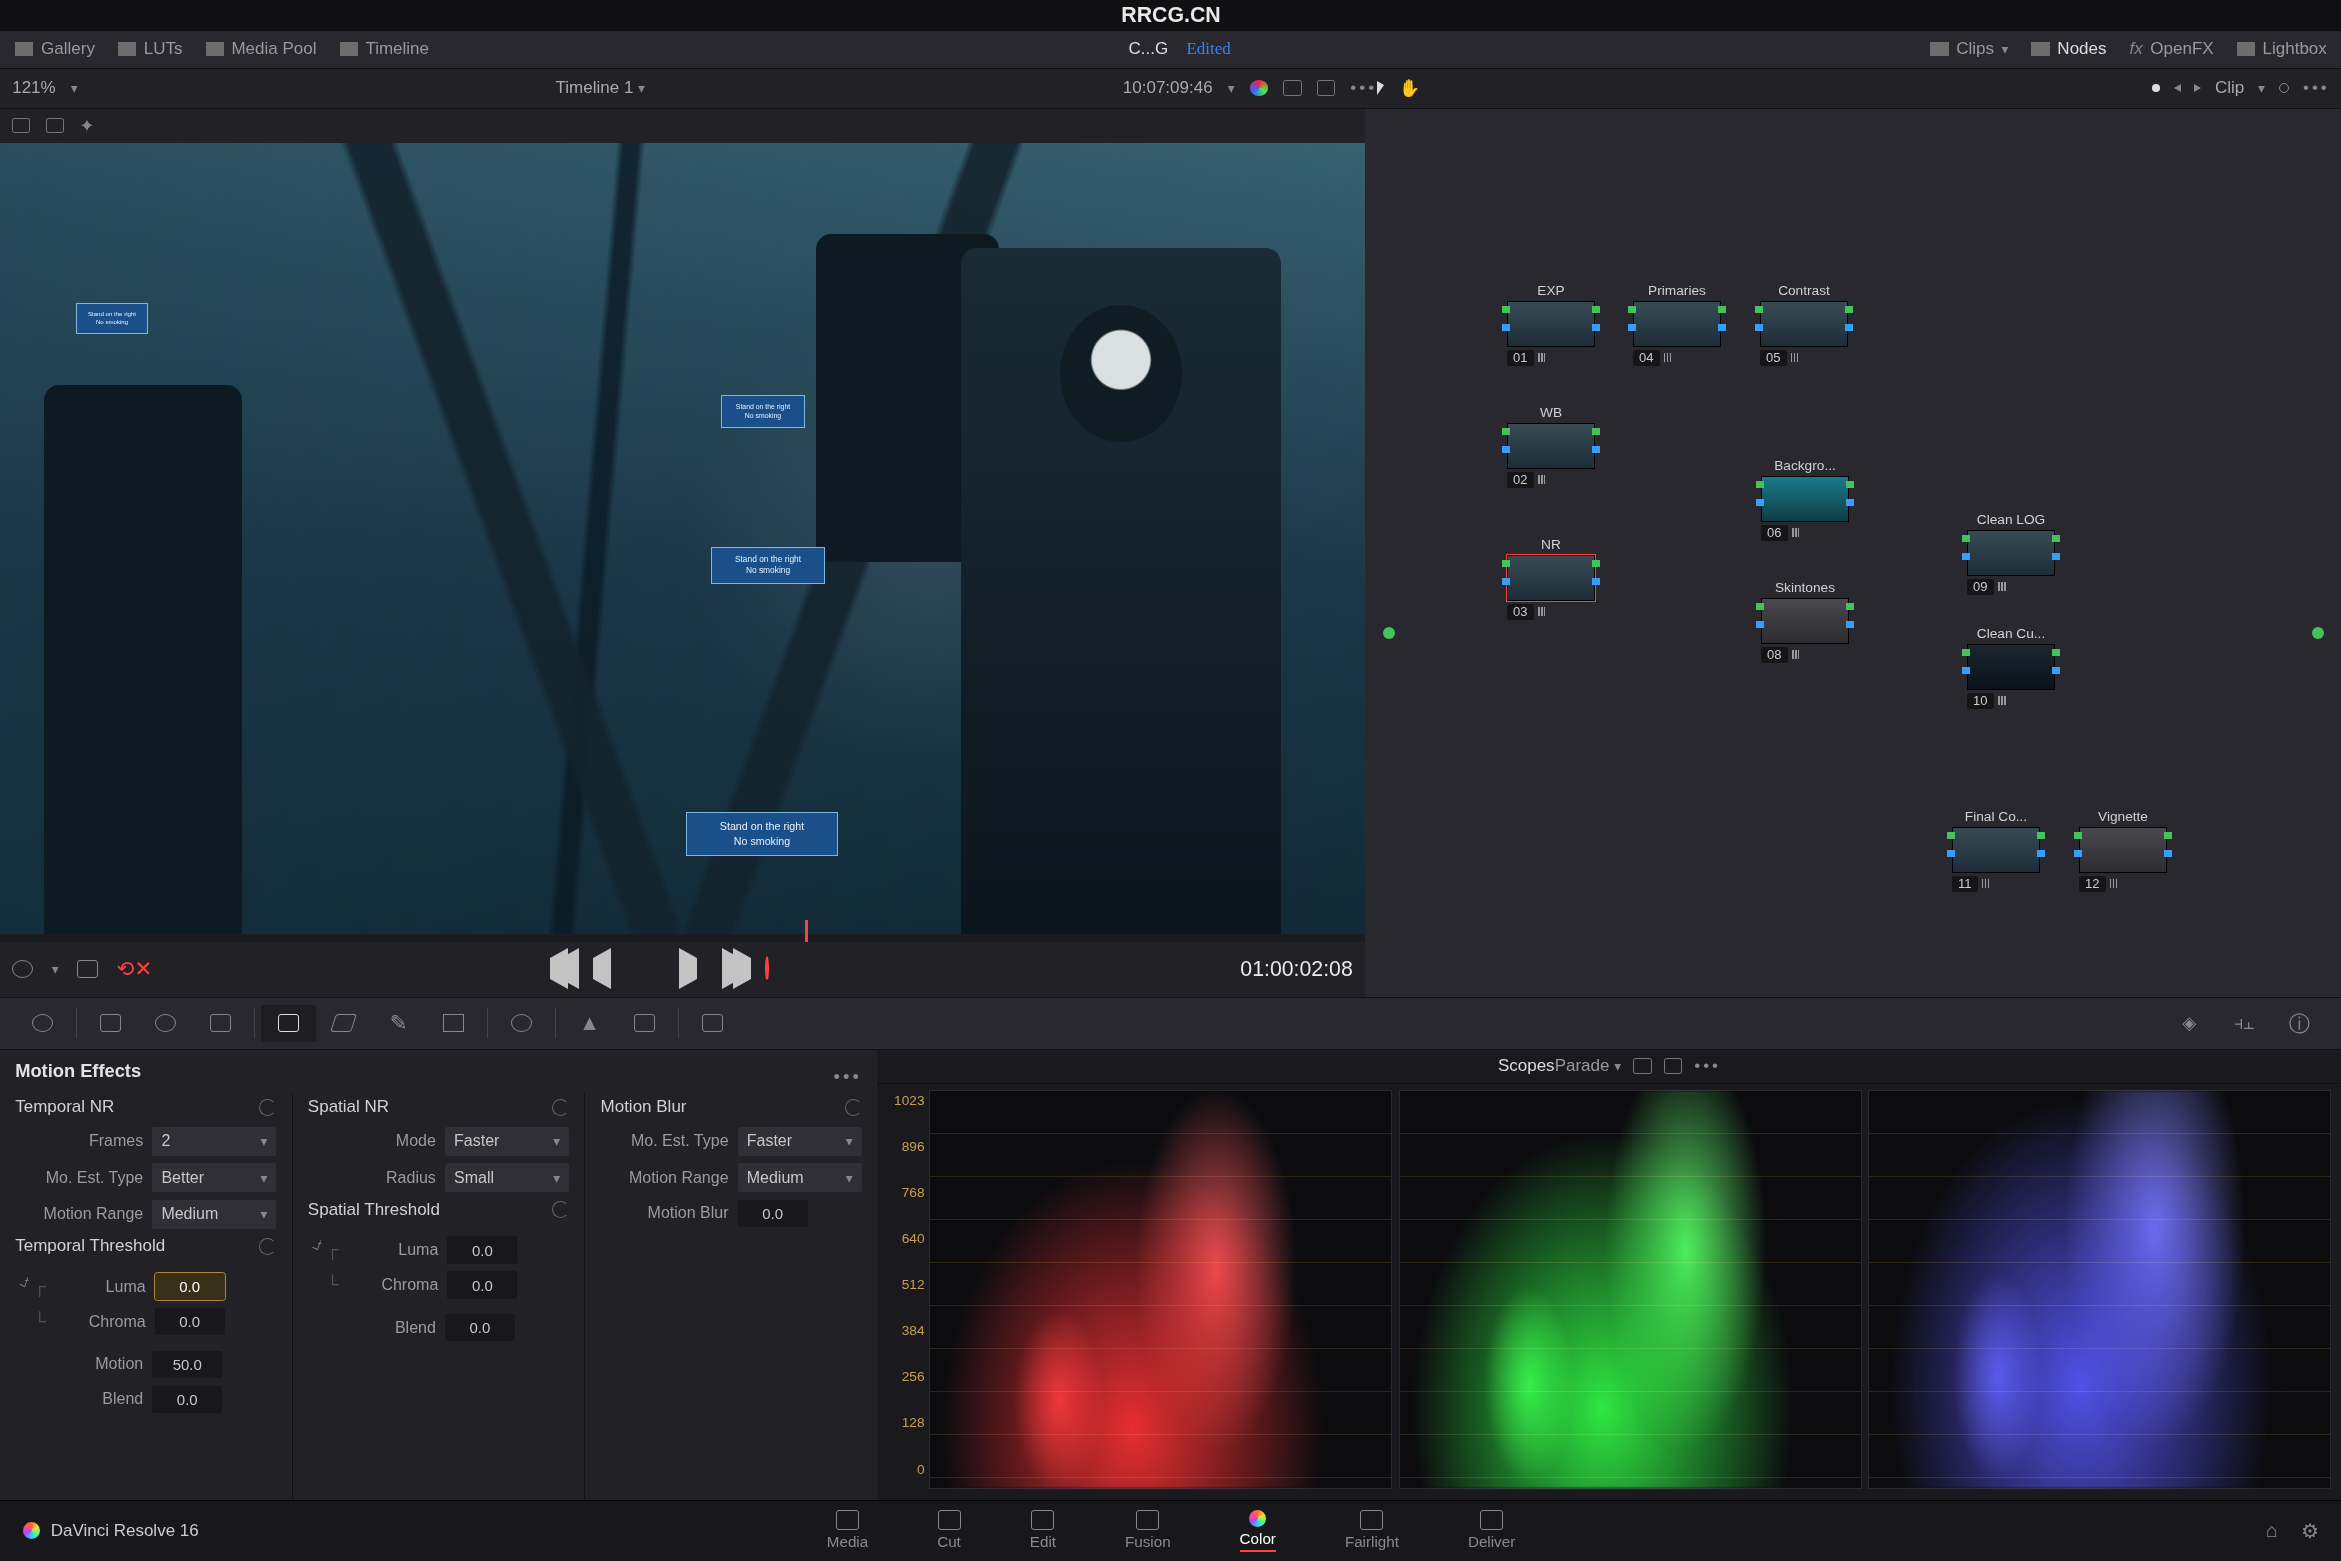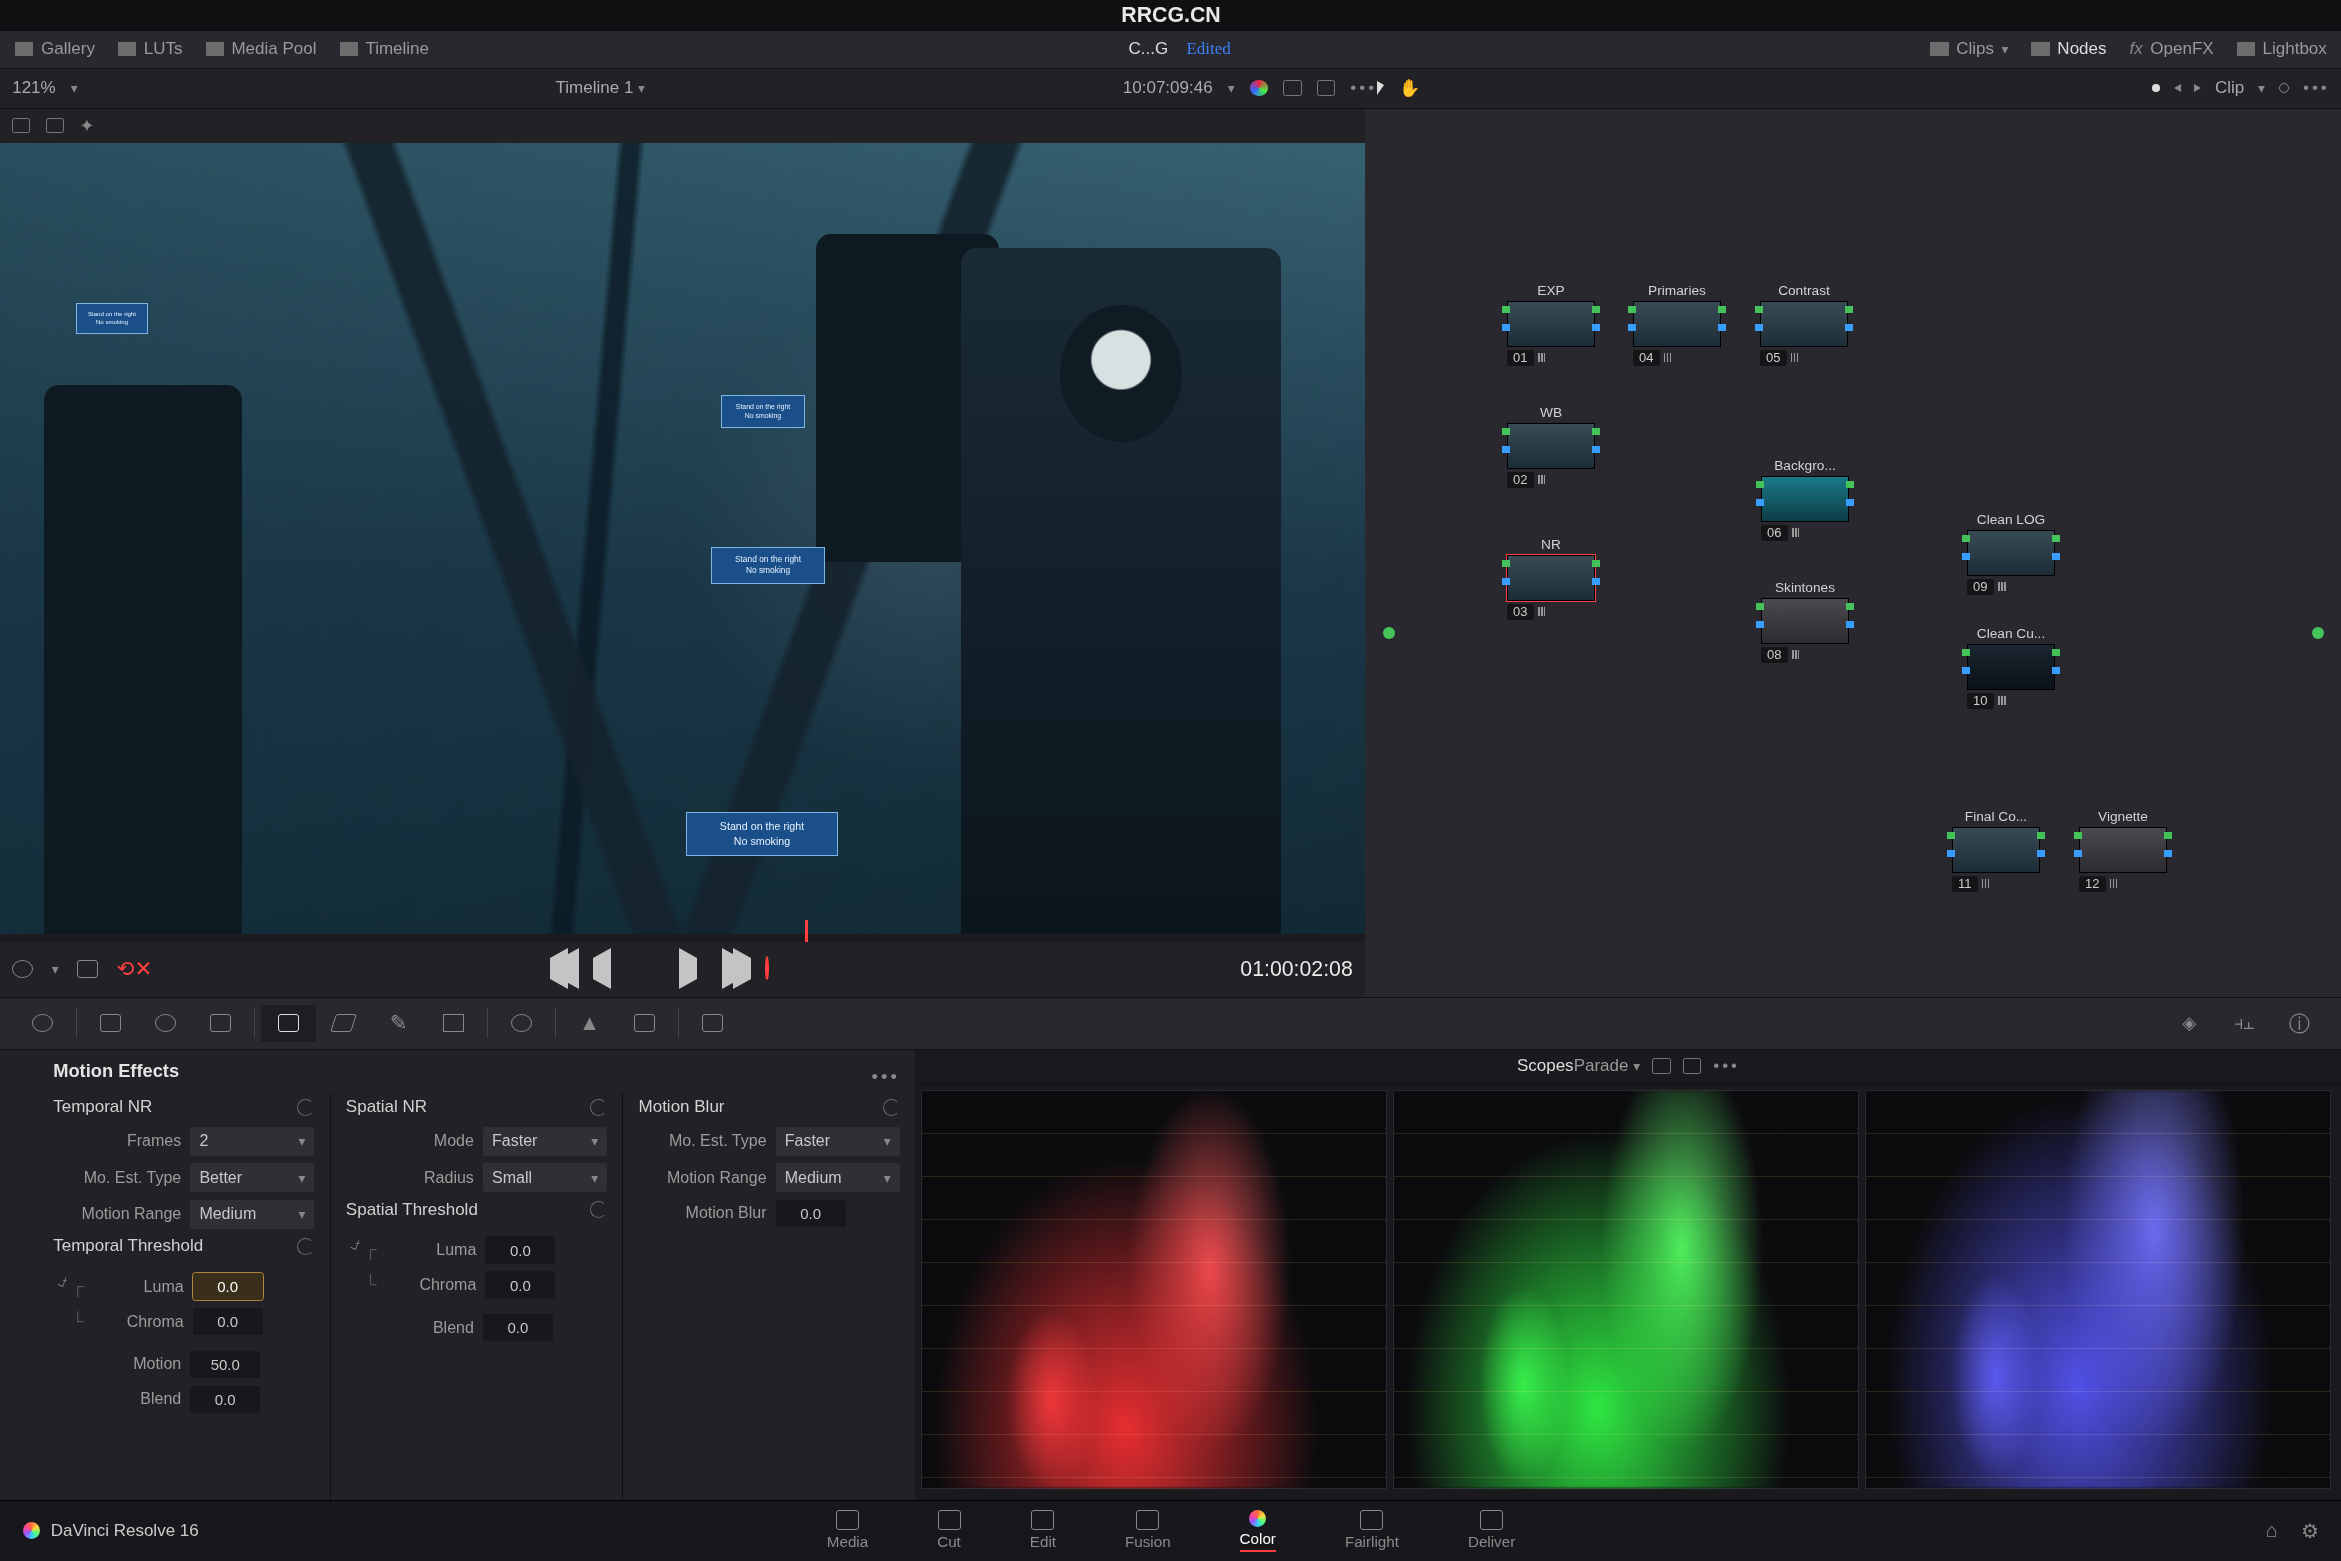--- a/index.html
+++ b/index.html
@@ -180,21 +180,20 @@
   .page-tool .ptool { width: 55px; height: 37px; display:flex; align-items:center; justify-content:center; color:#888; }
   .page-tool .div { width:0.8px; height:30.5px; background:#444; margin: 0 6.1px;}
   .page-tool .ptool.active { background: #1d1d22; color:#ddd; }
   .page-tool .spacer { flex:1; }
   .ptool-icon { width:21.3px; height:18.3px; display:inline-block; border:1.5px solid currentColor; border-radius:50%; }
 
   
   .lower {
     height: 450px;
     display:flex;
-    margin-left:38px;
   }
   .panel-left {
     width: 877px;
     background: #212126;
     padding: 10.7px 0 0 0;
     display:flex; flex-direction:column;
   }
   .panel-left .title { font-size:18.3px; color:#e4e4e4; font-weight:600; padding: 0 15.2px 10.7px 15.2px;}
   .cols { display:flex; flex:1;}
   .col { flex:1; padding: 0 15.2px; border-right:0.8px solid #111;}
@@ -758,20 +757,31 @@
         <span>
           <span>Parade</span>
           <span class="chev">▾</span>
         </span>
         <span class="mini-icon"></span>
         <span class="mini-icon"></span>
         <span class="dots3">•••</span>
       </div>
     </div>
     <div class="scopes-body">
+      <div class="y-axis" id="y-axis">
+          <span>1023</span>
+          <span>896</span>
+          <span>768</span>
+          <span>640</span>
+          <span>512</span>
+          <span>384</span>
+          <span>256</span>
+          <span>128</span>
+          <span>0</span>
+        </div>
       <div class="parade">
         <div class="channel">
             <div class="wave r"></div>
           </div>
         <div class="channel">
             <div class="wave g"></div>
           </div>
         <div class="channel">
             <div class="wave b"></div>
           </div>

